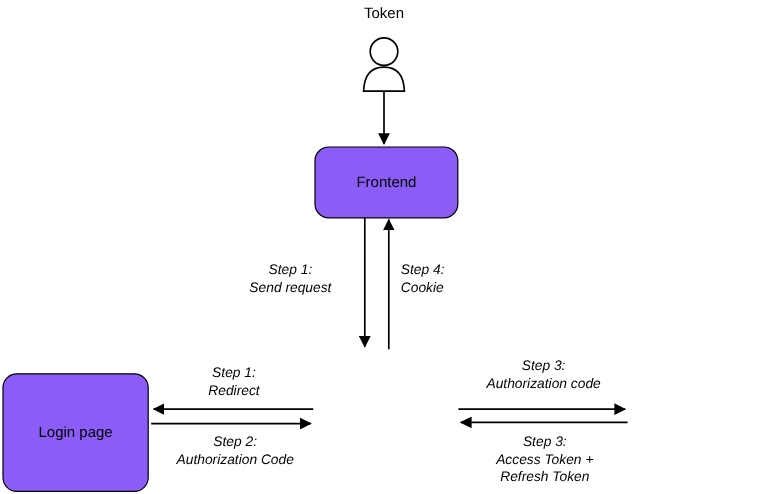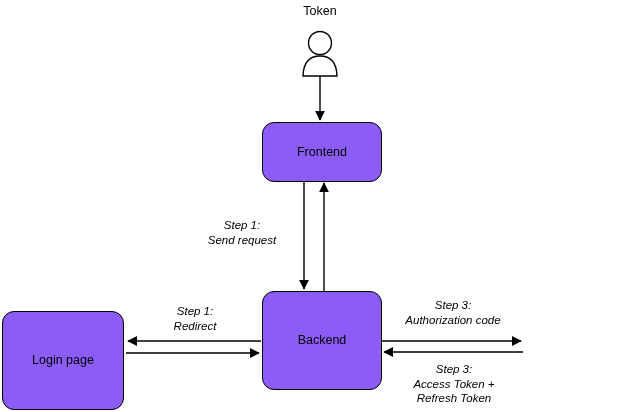--- a/index.html
+++ b/index.html
@@ -102,32 +102,33 @@
   <div class="actor-label" style="left:280px; top:4px; width:80px;">Token</div>
 
   <div class="node" style="left:262px; top:122px; width:120px; height:60px;">
     <div class="node-label">Frontend</div>
   </div>
 
   <div class="node" style="left:2px; top:291px; width:122px; height:99px;margin-top:20px;">
     <div class="node-label">Login page</div>
   </div>
 
-  <div class="node" style="left:262px; top:291px; width:120px; height:99px;">
-    <div class="node-label">Backend</div>
-  </div>
 
 
   <div class="edge-label" style="left:186px; top:218px; width:112px;">Step 1:
 Send request</div>
 
+  <div class="edge-label" style="left:334px; top:218px; width:96px; text-align:left;">Step 4:
+Cookie</div>
 
   <div class="edge-label" style="left:140px; top:304px; width:110px;">Step 1:
 Redirect</div>
 
+  <div class="edge-label" style="left:128px; top:362px; width:136px;">Step 2:
+Authorization Code</div>
 
   <div class="edge-label" style="left:392px; top:298px; width:122px;">Step 3:
 Authorization code</div>
 
   <div class="edge-label" style="left:392px; top:362px; width:124px;">Step 3:
 Access Token +
 Refresh Token</div>
 
 </div>
 

